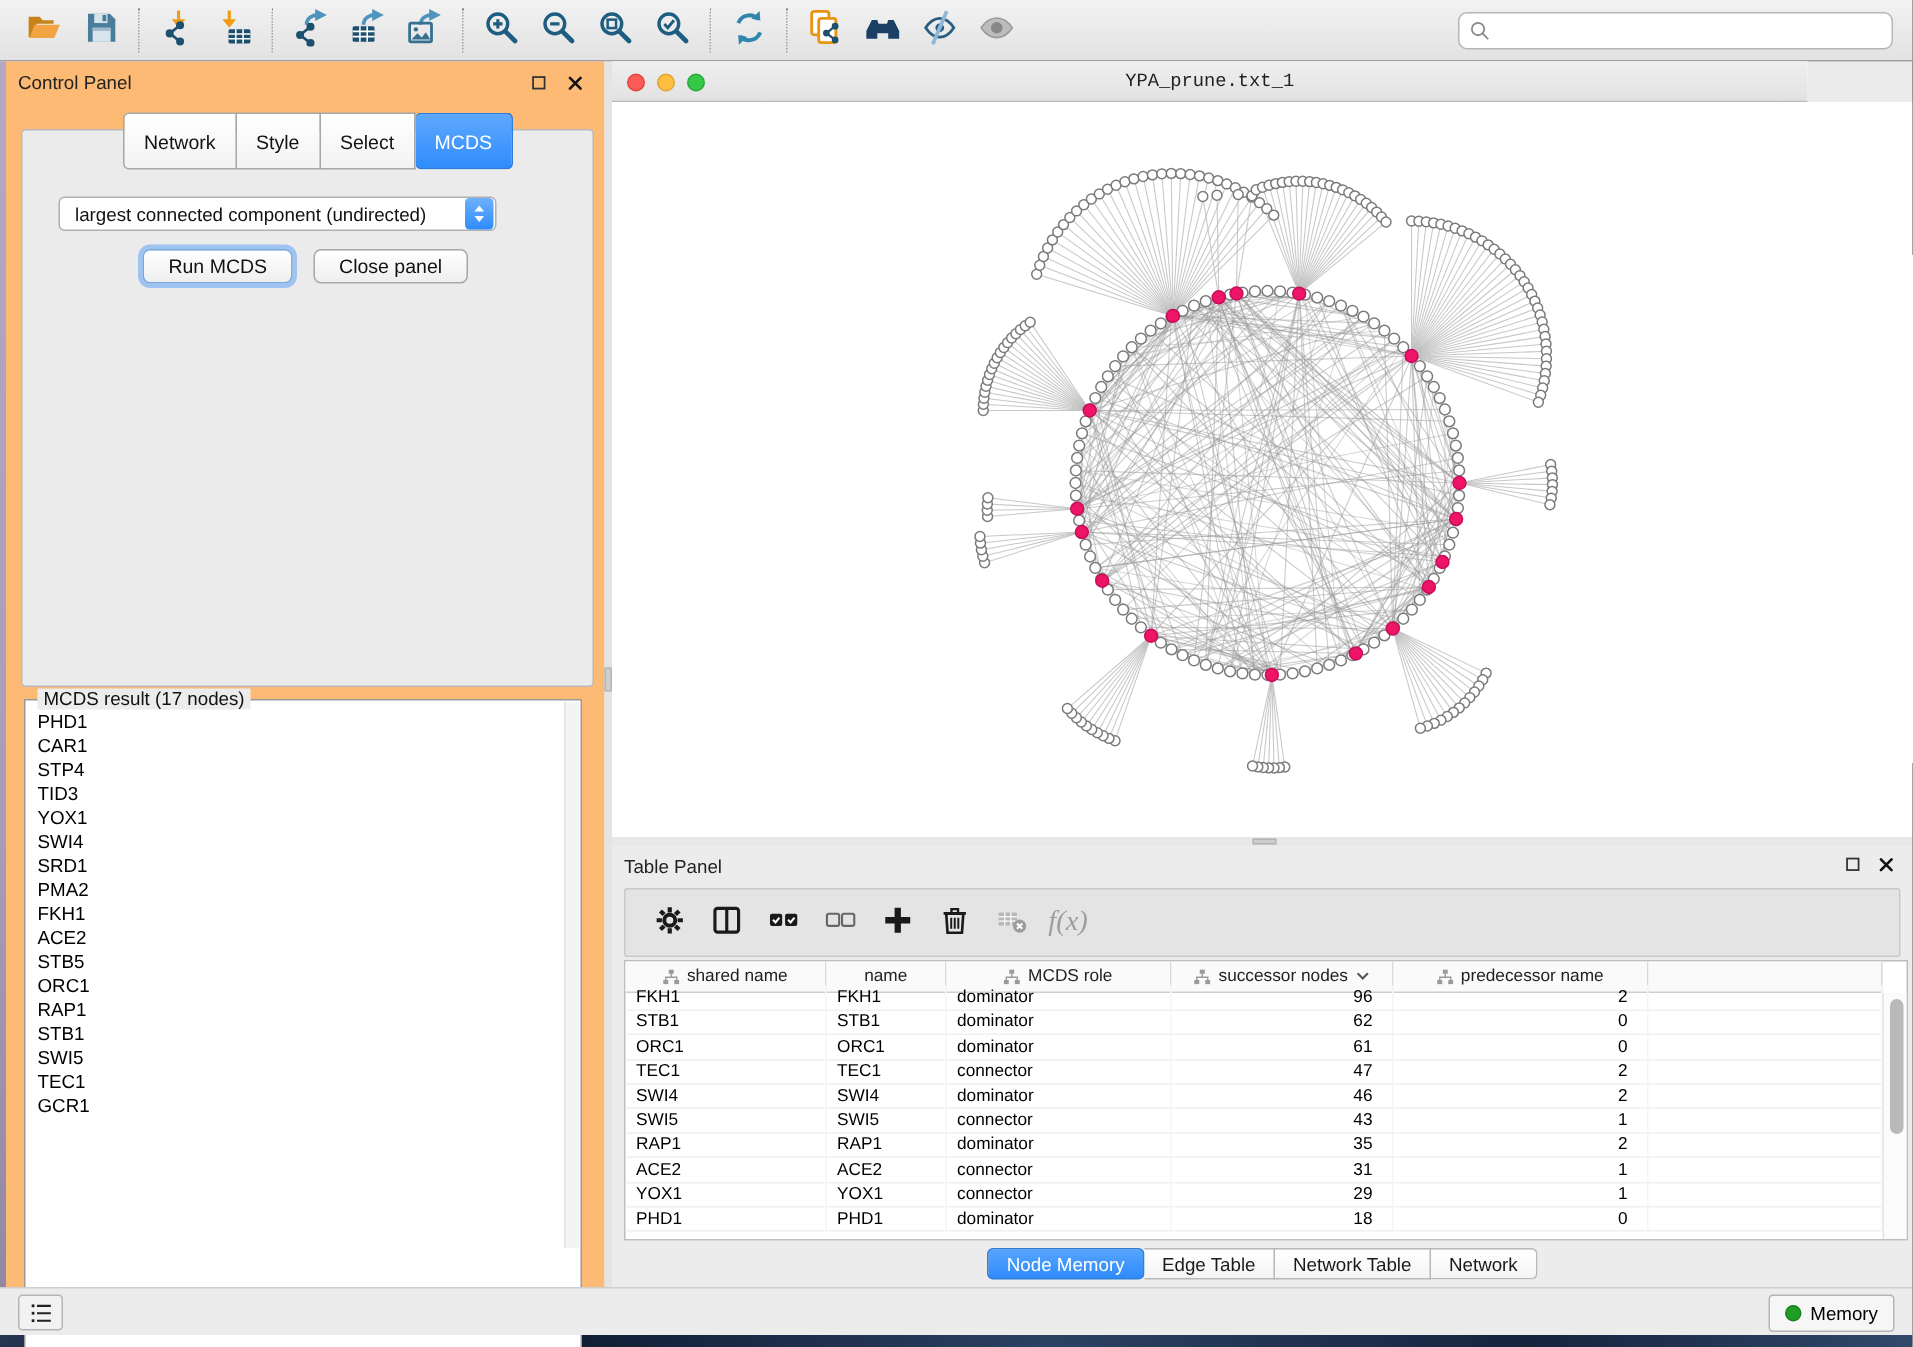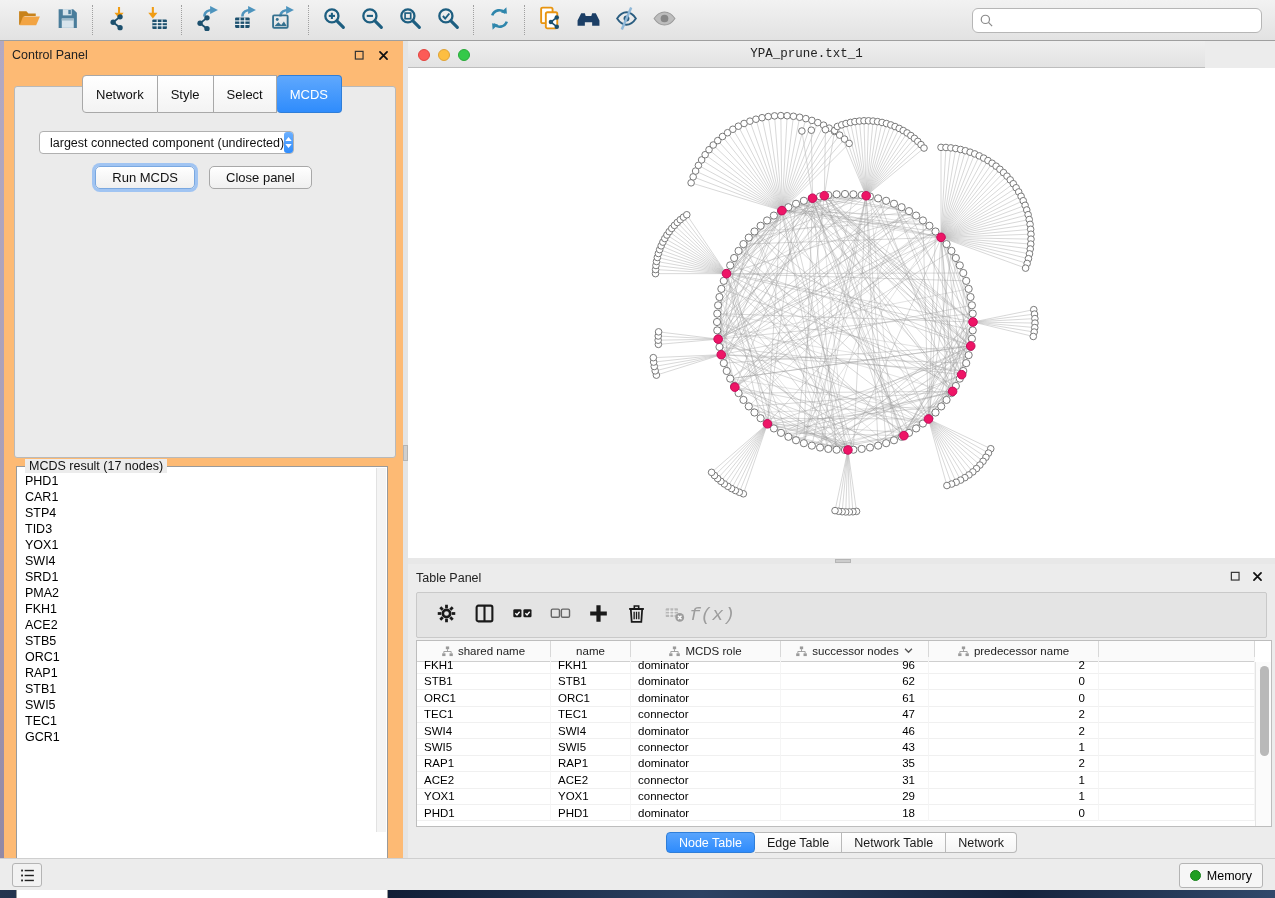--- a/index.html
+++ b/index.html
@@ -35,21 +35,21 @@
   .tab-content { position:absolute; left:10px; top:45px; width:382px; height:372px;
     border:1px solid #b9b9b9; border-radius:3px; background:#ebebeb; }
   .tabbar { position:absolute; left:78px; top:34px; display:flex; z-index:3; }
   .tab { height:38px; padding:13px 13px; display:flex; align-items:center; font-size:13px;
     background:linear-gradient(#ffffff,#f3f3f3); border:1px solid #a8a8a8; border-left-width:0;
     cursor:pointer; color:#111; }
   .tab:first-child { border-left-width:1px; border-radius:4px 0 0 4px; }
   .tab:last-child { border-radius:0 4px 4px 0; }
   .tab.sel { background:linear-gradient(#5fa8fd,#2f8cfc); color:#fff; border-color:#2f7ed8; border-radius:4px;text-align:center; }
   .opt-label { position:absolute; left:0; top:68px; width:100%; text-align:center; font-size:13px; color:#111; }
-  .dropdown { position:absolute; left:35px; top:90px; width:255px; height:23px; background:#fff;
+  .dropdown { position:absolute; left:35px; top:90px; width:292px; height:23px; background:#fff;
     border:1px solid #b0b0b0; border-radius:4px; display:flex; align-items:center; cursor:pointer; }
   .dropdown .dval { flex:1; padding-left:10px; font-size:12.5px; color:#111; white-space:nowrap; }
   .dstep { width:19px; height:21px; margin-right:1px; border-radius:3px;
     background:linear-gradient(#6cb0fe,#2f8cfc); display:flex; flex-direction:column; align-items:center; justify-content:center; gap:1px; }
   .dstep svg { width:9px; height:6px; }
   .btnrow { position:absolute; left:0; top:125px; width:100%; display:flex; justify-content:center; gap:14px; }
   .pbtn { height:23px; padding:0 16px; font-size:13px; color:#111; background:linear-gradient(#ffffff,#efefef);
     border:1px solid #a8a8a8; border-radius:5px; cursor:pointer; font-family:"Liberation Sans",sans-serif; }
   .pbtn.focus { box-shadow:0 0 0 3px rgba(110,170,246,.6); border-color:#7aa8e0; }
 
@@ -77,21 +77,21 @@
   .net-title { font-size:12.5px; color:#222; }
   #net-canvas { display:block; background:#fff; }
 
   
   .tpanel { position:absolute; left:408px; top:564px; width:867px; height:294px; background:#ececec; }
   .tp-toolbar { position:absolute; left:8px; top:28px; width:851px; height:46px; background:#e4e4e4;
     border:1px solid #c9c9c9; border-radius:2px; display:flex; align-items:center; padding-left:12px; gap:4px; }
   .tp-btn { width:34px; height:36px; background:transparent; border:none; display:flex; align-items:center; justify-content:center; cursor:pointer; }
   .tp-btn svg { width:21px; height:21px; }
   .tp-btn.dis { opacity:.95; cursor:default; }
-  .fx-label { font-family:Liberation Mono, monospace; font-style:italic; font-size:19px; color:#9a9a9a; }
+  .fx-label { font-family:Liberation Serif, serif; font-style:italic; font-size:19px; color:#9a9a9a; }
 
   .grid-wrap { position:absolute; left:8px; top:76px; width:856px; height:187px; background:#fff; border:1px solid #bdbdbd; }
   .tgrid { position:absolute; left:0; top:0; right:16px; bottom:0; display:grid;
     grid-template-columns:134px 80px 150px 148px 170px 1fr; grid-auto-rows:16.4px;text-align:center; }
   .hcell { background:#fafafa; border-bottom:1px solid #cfcfcf; border-right:1px solid #d8d8d8;
     display:flex; align-items:center; justify-content:center; gap:5px; font-size:11.5px; color:#222; height:21px; cursor:pointer; }
   .hcell svg.tree { width:11px; height:11px; }
   .hcell svg.chev { width:9px; height:6px; }
   .bcell { font-size:11.5px; display:flex; align-items:center; border-bottom:1px solid #f0f0f0;
     border-right:1px solid #f5f5f5; padding-left:7px; color:#000; cursor:default; }
@@ -1286,21 +1286,21 @@
           <div class="bcell">dominator</div>
           <div class="bcell num">18</div>
           <div class="bcell num">0</div>
           <div class="bcell"></div>
         </div>
       <div class="tscroll">
           <div class="thumb"></div>
         </div>
     </div>
     <div class="tp-tabs" id="tp-tabs">
-        <div class="tp-tab sel">Node Table</div>
+        <div class="tp-tab sel">Node Memory</div>
         <div class="tp-tab">Edge Table</div>
         <div class="tp-tab">Network Table</div>
         <div class="tp-tab">Network</div>
       </div>
   </div>
 
   <div class="statusbar">
     <span class="sb-list">
       <svg viewBox="0 0 24 24">
           <g stroke="#222" stroke-width="2">

